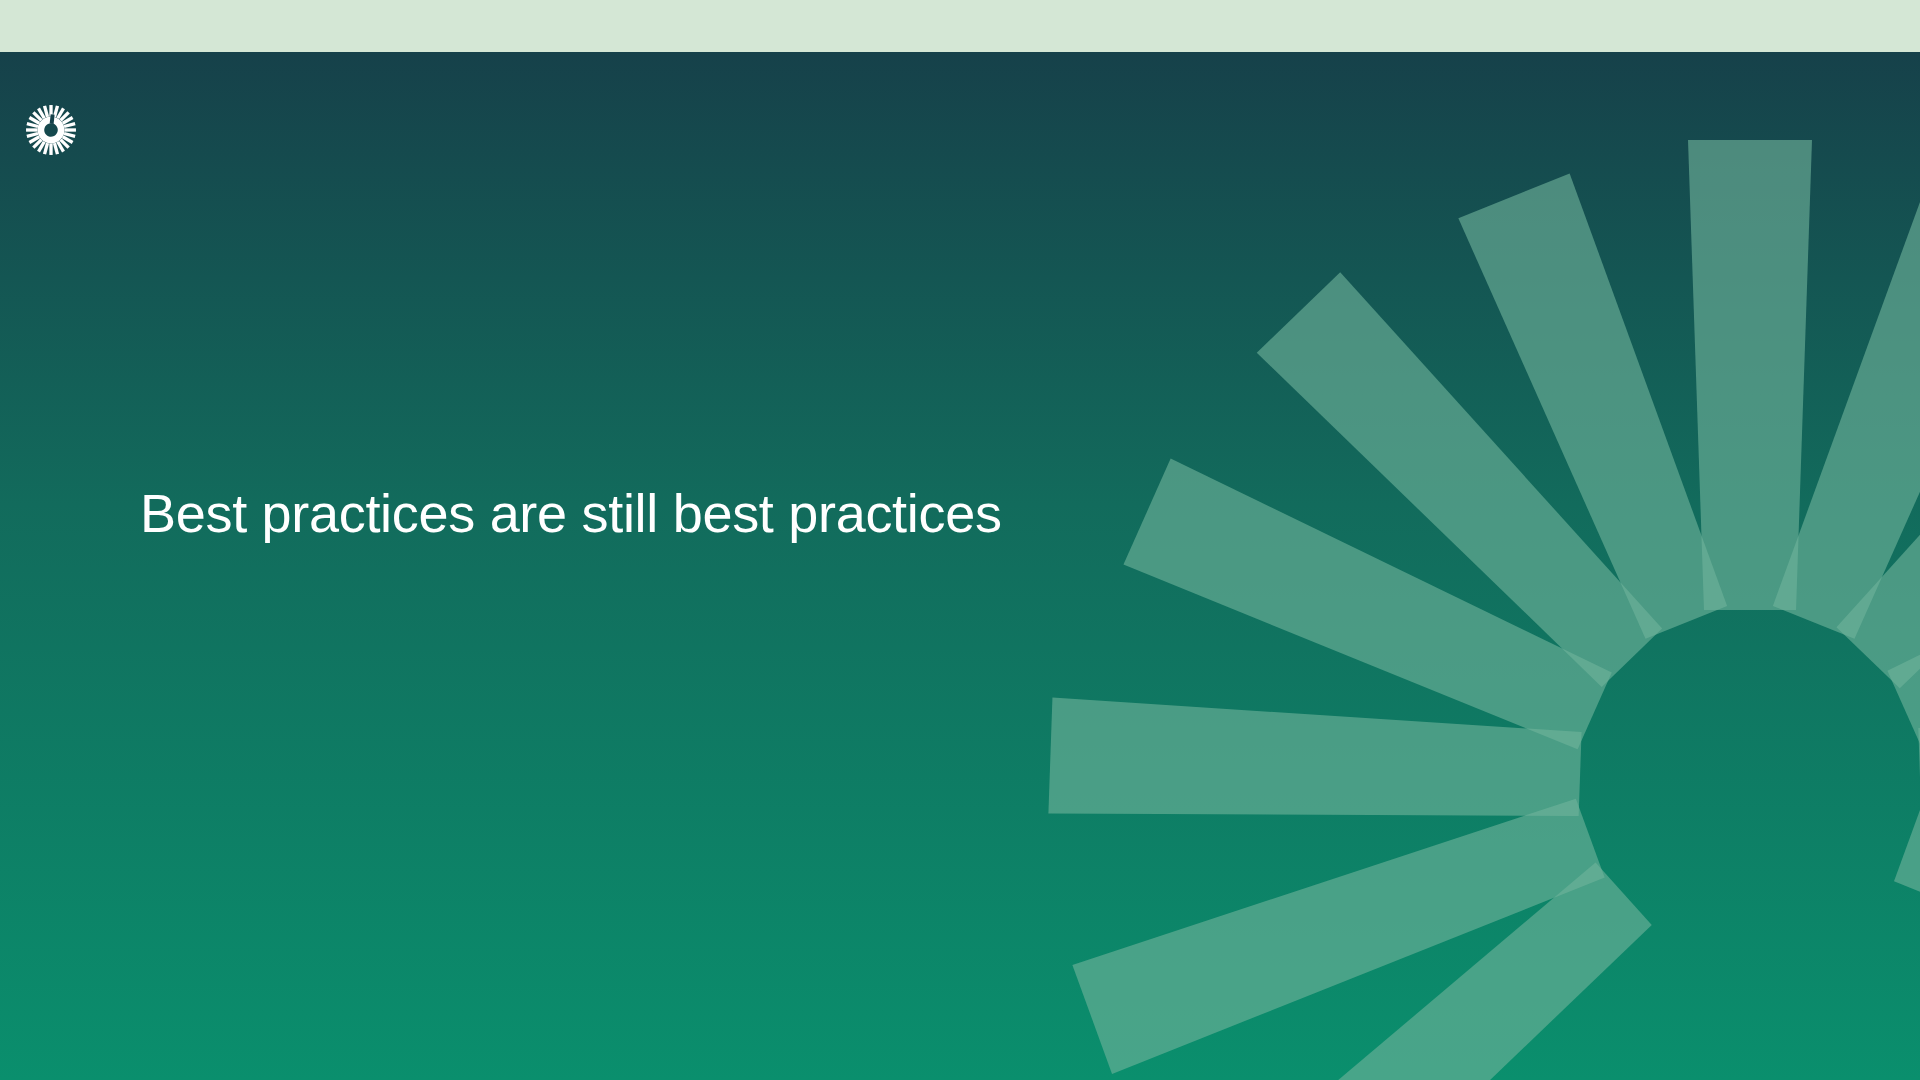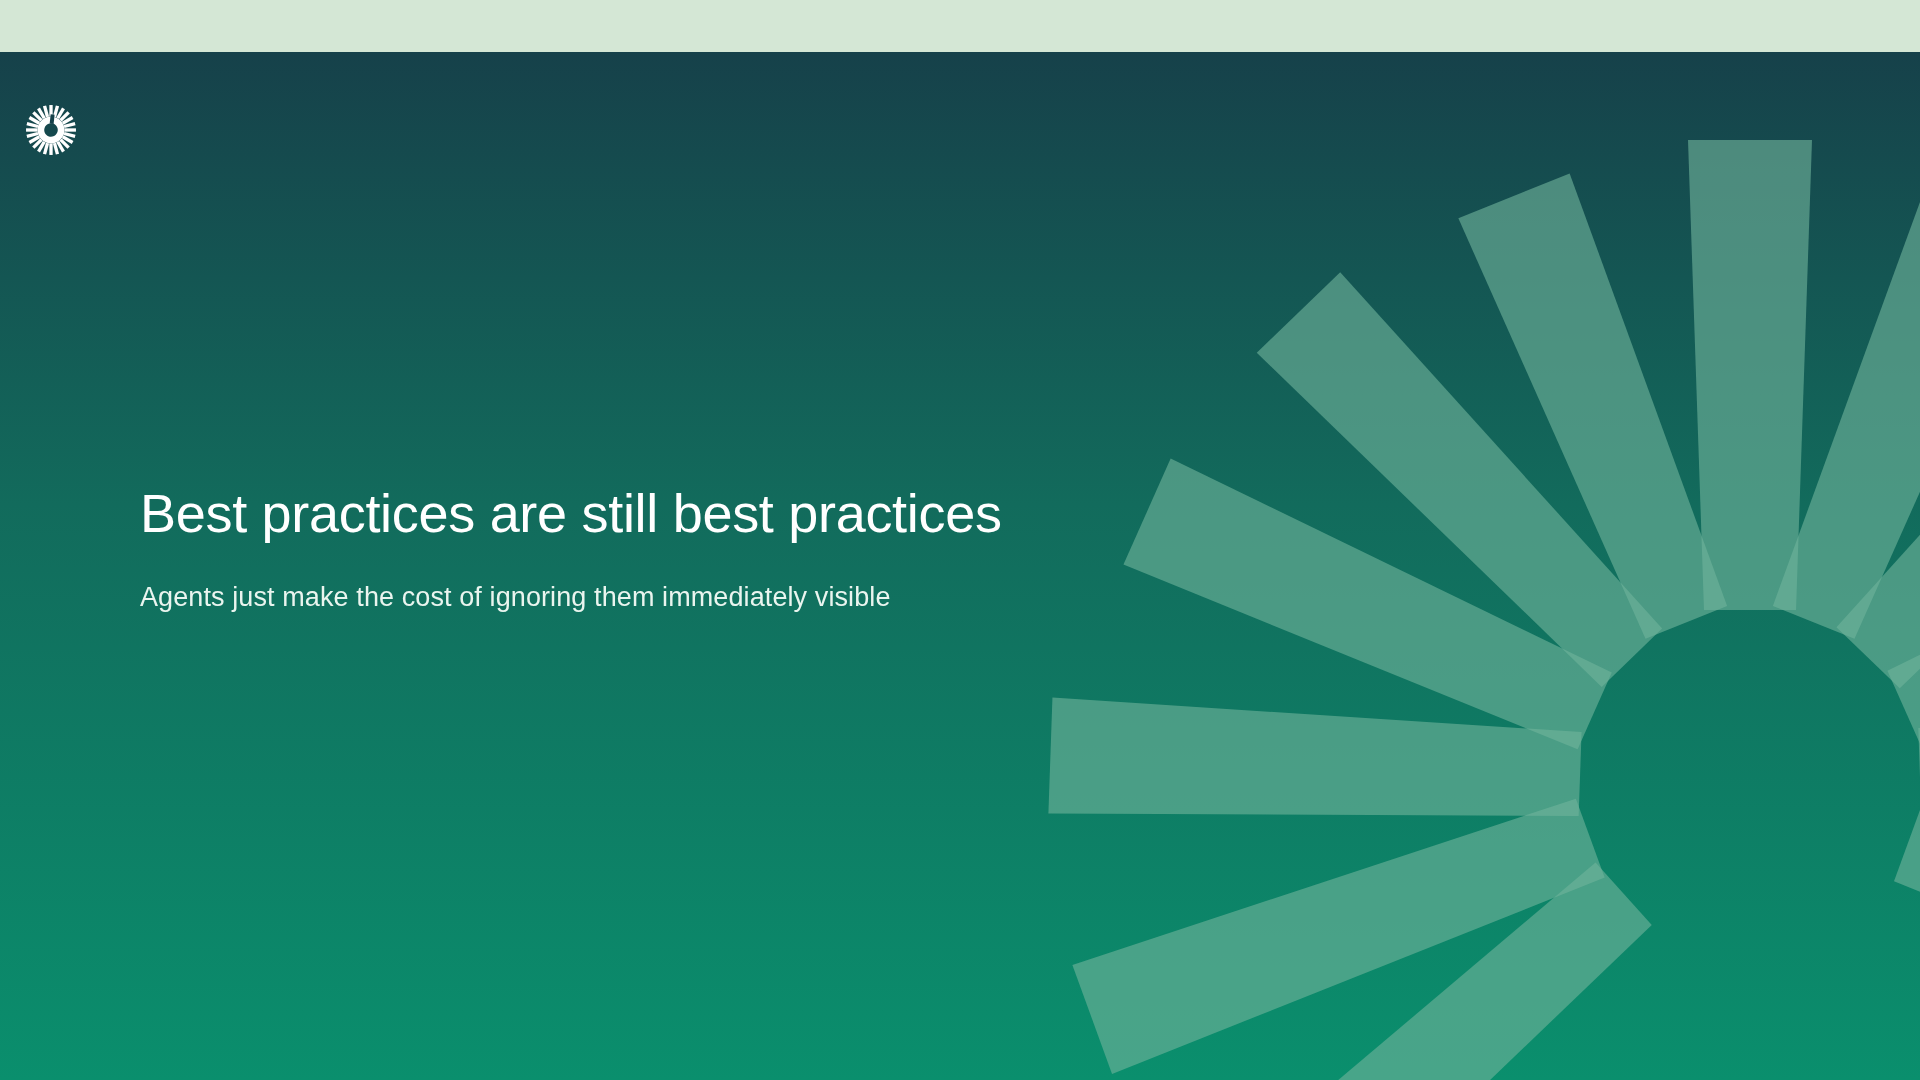--- a/index.html
+++ b/index.html
@@ -227,17 +227,16 @@
               </g>
             <path d="M0,-26 A26,26 0 1,1 -0.01,-26 Z M0,-13 A13,13 0 1,0 0.01,-13 Z" fill="#ffffff" fill-rule="evenodd" transform="rotate(-12)"></path>
             <rect x="-3.8" y="-30" width="7.6" height="18" transform="rotate(6)" fill="#16414a"></rect>
           </g>
         </g>
       </svg>
     </div>
 
     <div class="text-block">
       <div class="slide-title">Best practices are still best practices</div>
-      <div class="slide-subtitle">Agents just make the cost of ignoring them immediately visible</div>
     </div>
 
   </div>
 </div>
 
 </body></html>

